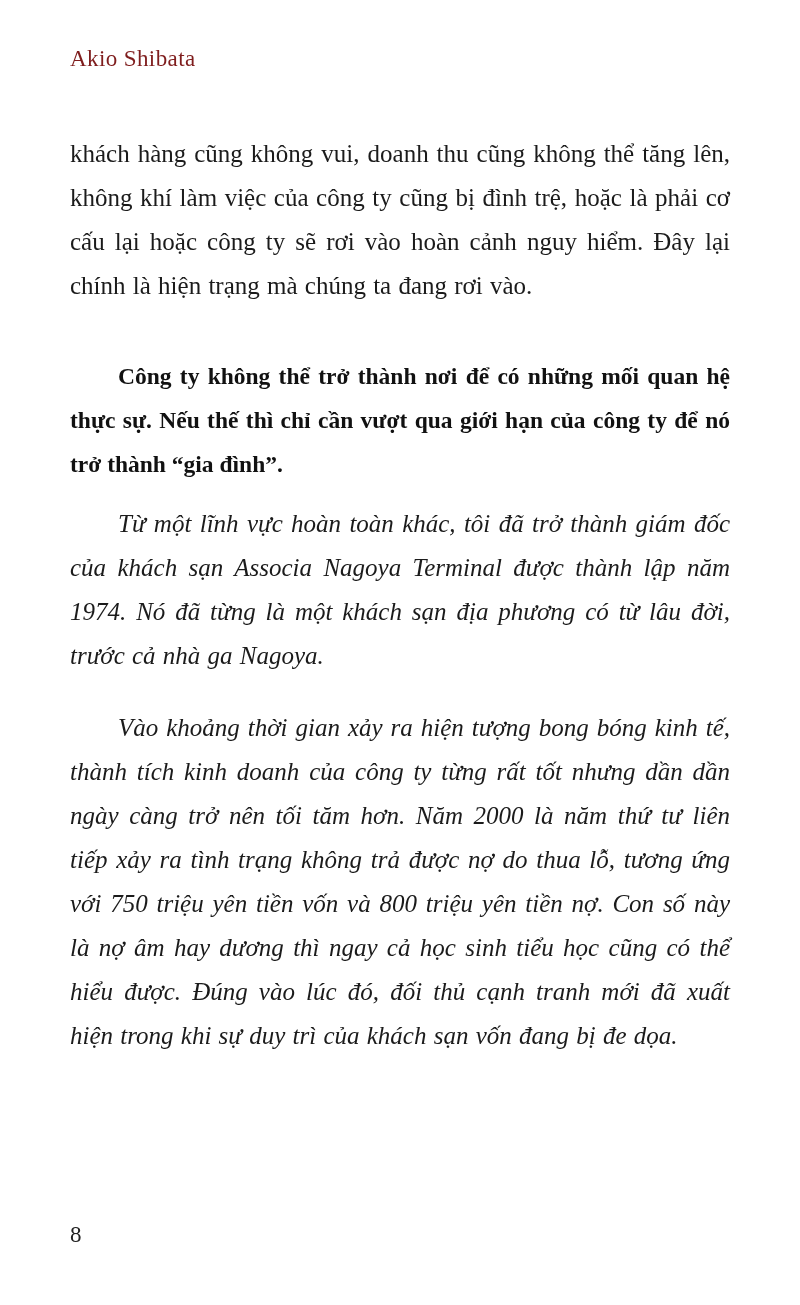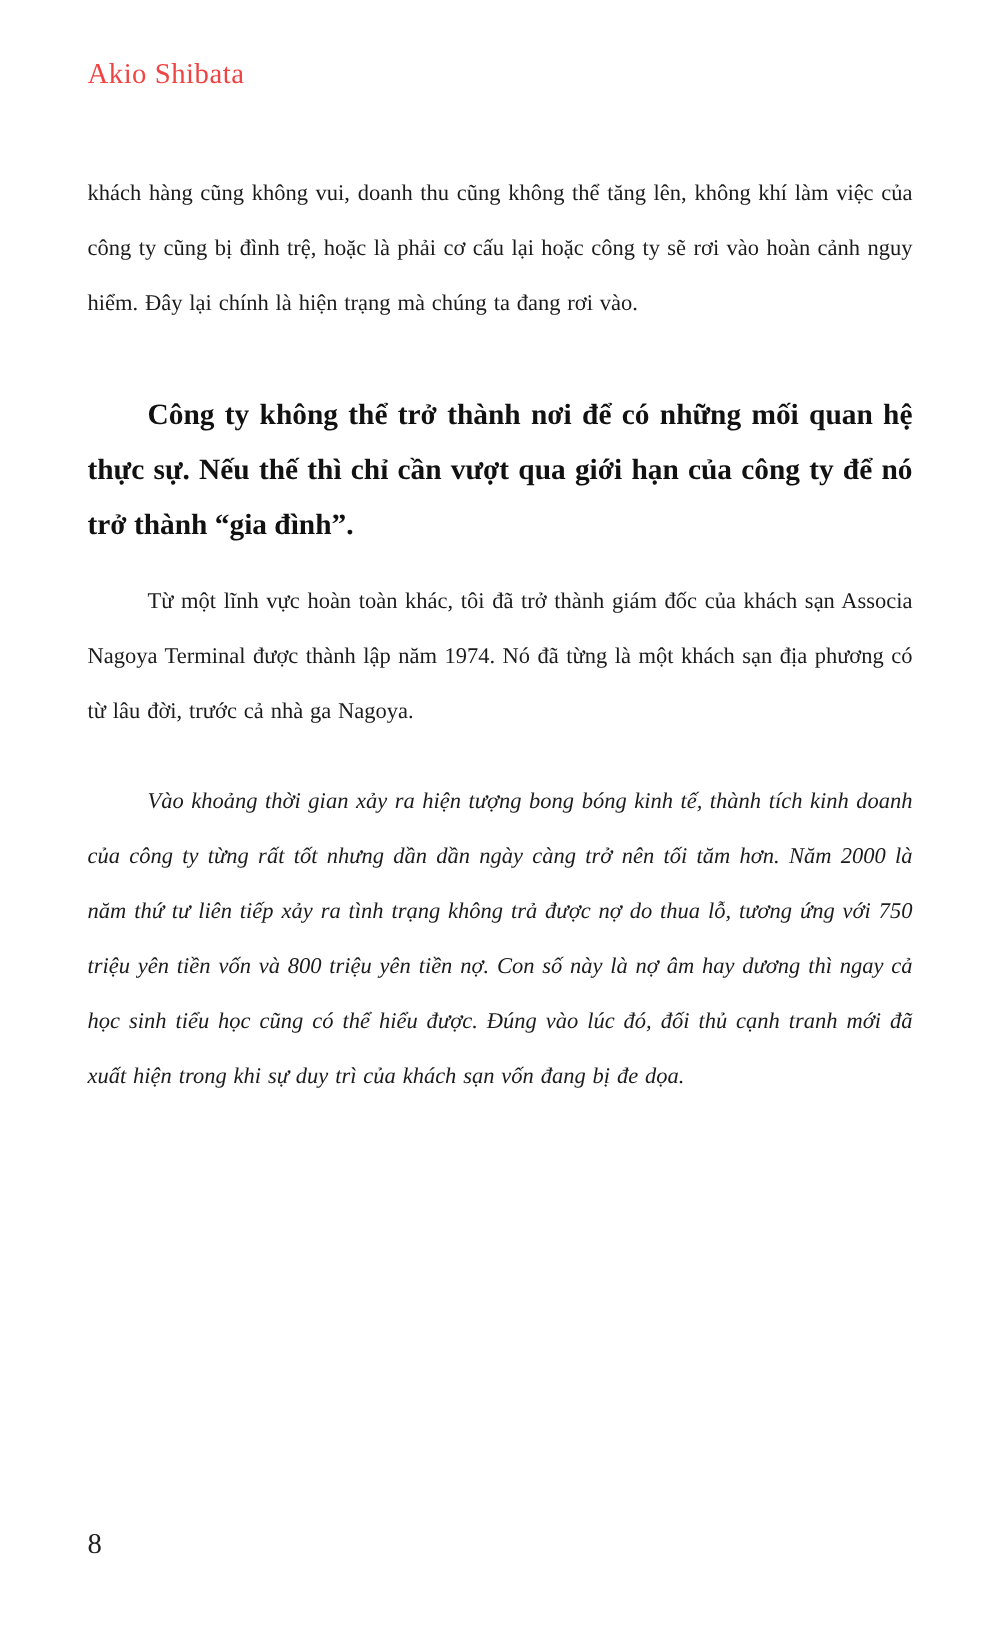--- a/index.html
+++ b/index.html
@@ -14,27 +14,27 @@
     background: #ffffff;
     box-sizing: border-box;
     padding: 46px 70px 0 70px;
     font-family: "Liberation Serif", serif;
     color: #1b1b1b;
     overflow: hidden;
   }
   .running-header {
     font-size: 23px;
     letter-spacing: 0.4px;
-    color: #ef4444;
+    color: #7f1d1d;
   }
   .body-block {
     margin-top: 60px;
   }
   p.body-para {
-    font-size: 18px;
+    font-size: 25px;
     line-height: 44px;
     text-align: justify;
     margin: 0;
     word-spacing: 1px;
   }
   p.first-para {
     margin-top: 0;
   }
   p.section-heading {
     font-weight: 700;
@@ -44,20 +44,21 @@
     margin: 46px 0 0 0;
     text-indent: 48px;
     color: #111111;
     font-family: Liberation Serif, serif;
   }
   p.indented {
     text-indent: 48px;
   }
   p.para-2 {
     margin-top: 16px;
+    font-style: italic;
   }
   p.para-3 {
     margin-top: 28px;
     font-style: italic;
   }
   .page-number {
     position: absolute;
     left: 70px;
     top: 1222px;
     font-size: 23px;

